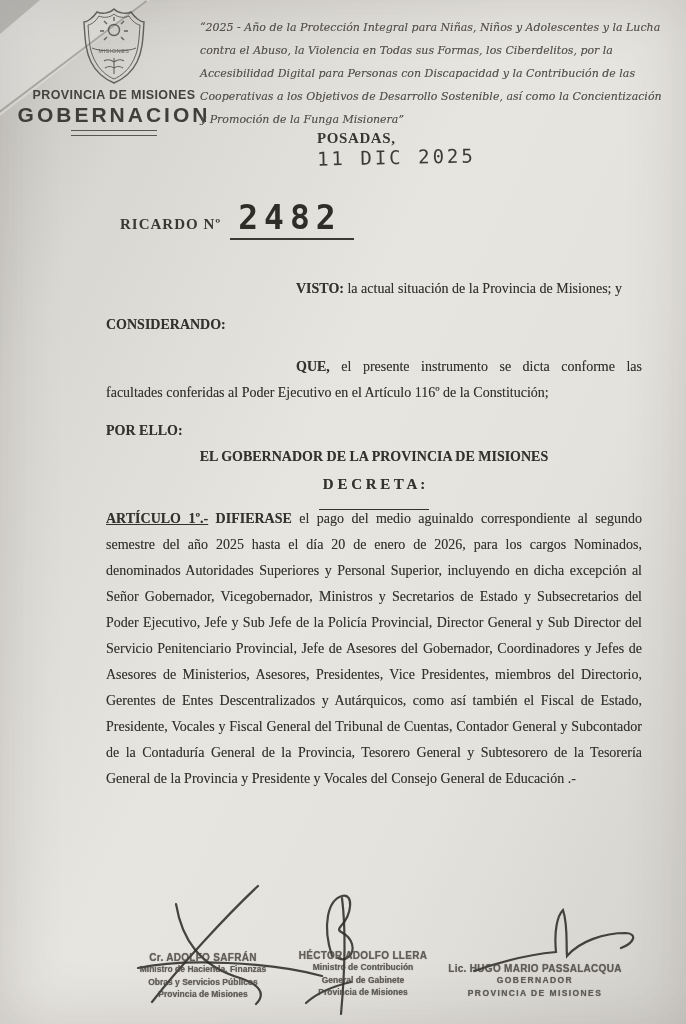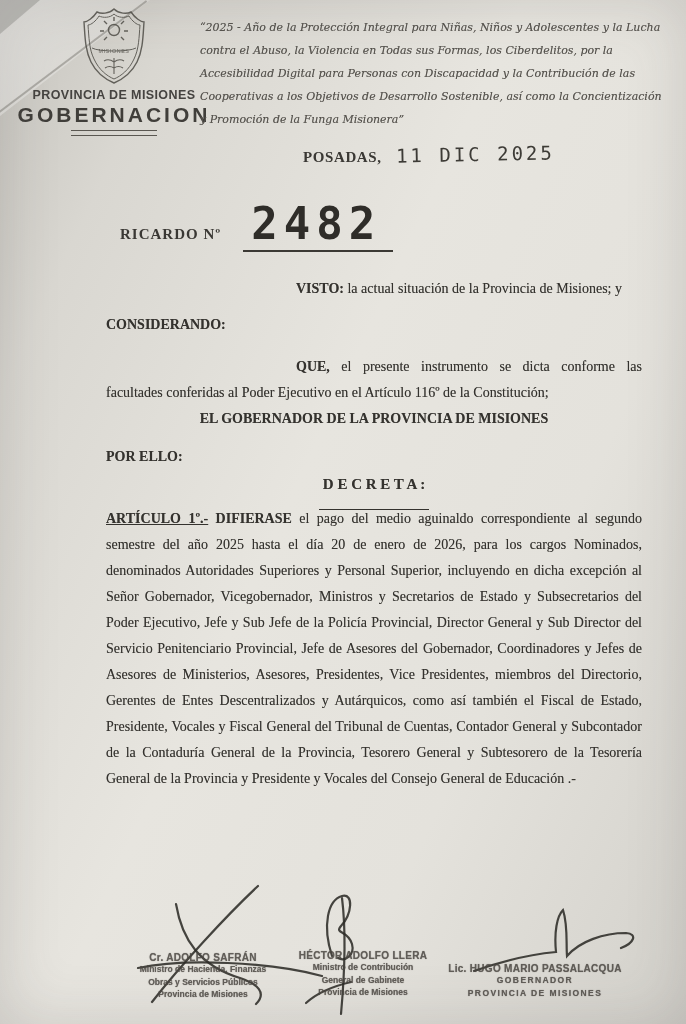--- a/index.html
+++ b/index.html
@@ -34,29 +34,29 @@
   .double-rule { width:86px; height:4px; border-top:1.5px solid #5a5751; border-bottom:1.5px solid #5a5751; margin:3px auto 0; }
 
   .year-quote {
     position:absolute; top:16px; left:200px; width:468px;
     font-family:"DejaVu Serif", serif; font-style:italic;
     font-size:11px; line-height:23px; text-align:left; color:#56534e;
     text-shadow: 0 0 .6px rgba(86,83,78,.55);
   }
 
   
-  .dateline { position:absolute; top:144px; left:303px; display:flex; align-items:baseline; }
+  .dateline { position:absolute; top:130px; left:303px; display:flex; align-items:baseline;flex-direction:column; }
   .city  { font-weight:bold; font-size:15px; letter-spacing:.6px; color:#3a3834; }
   .stamp { font-family:"DejaVu Sans Mono", monospace; font-size:19px; letter-spacing:3px;
            color:#3d3b36; margin-left:14px; transform:rotate(-1.2deg) translateY(-1px); }
 
   .decree-line { position:absolute; top:198px; left:120px; display:flex; align-items:baseline; }
   .decree-label { font-weight:bold; font-size:15px; letter-spacing:1px; color:#3a3834; }
-  .decree-number { font-family:"DejaVu Sans Mono", monospace; font-weight:bold; font-size:44px;
-    letter-spacing:6px; color:#2f2d29; margin-left:22px; padding:0 12px 1px 8px;
+  .decree-number { font-family:"DejaVu Sans Mono", monospace; font-weight:bold; font-size:33px;
+    letter-spacing:6px; color:#2f2d29; margin-left:9px; padding:0 12px 1px 8px;
     border-bottom:2.5px solid #3b3934; }
 
   
   .doc-body { position:absolute; top:276px; left:106px; width:536px; }
   .p { margin:0; font-size:14px; line-height:26px; text-align:justify; color:#34322e;
        text-shadow: 0 0 .5px rgba(52,50,46,.45); }
   .indent { text-indent:190px; }
   .heading { font-weight:bold; text-align:left; margin-top:10px; }
   .mt { margin-top:16px; }
   .por-ello { margin-top:12px; }
@@ -119,23 +119,23 @@
   </div>
 
   <main class="doc-body">
     <p class="p indent"><b>VISTO:</b> <span>la actual situación de la Provincia de Misiones; y</span></p>
 
     <p class="p heading">CONSIDERANDO:</p>
 
 
     <p class="p indent mt"><b>QUE,</b> <span>el presente instrumento se dicta conforme las facultades conferidas al Poder Ejecutivo en el Artículo 116º de la Constitución;</span></p>
 
+    <p class="p heading por-ello">POR ELLO:</p>
+
     <p class="p centered">EL GOBERNADOR DE LA PROVINCIA DE MISIONES</p>
-
-    <p class="p heading por-ello">POR ELLO:</p>
 
     <p class="p centered decreta-line"><span class="u">D E C R E T A :</span></p>
 
     <p class="p article"><b class="art-label">ARTÍCULO 1º.-</b> <b>DIFIERASE</b> <span>el pago del medio aguinaldo correspondiente al segundo semestre del año 2025 hasta el día 20 de enero de 2026, para los cargos Nominados, denominados Autoridades Superiores y Personal Superior, incluyendo en dicha excepción al Señor Gobernador, Vicegobernador, Ministros y Secretarios de Estado y Subsecretarios del Poder Ejecutivo, Jefe y Sub Jefe de la Policía Provincial, Director General y Sub Director del Servicio Penitenciario Provincial, Jefe de Asesores del Gobernador, Coordinadores y Jefes de Asesores de Ministerios, Asesores, Presidentes, Vice Presidentes, miembros del Directorio, Gerentes de Entes Descentralizados y Autárquicos, como así también el Fiscal de Estado, Presidente, Vocales y Fiscal General del Tribunal de Cuentas, Contador General y Subcontador de la Contaduría General de la Provincia, Tesorero General y Subtesorero de la Tesorería General de la Provincia y Presidente y Vocales del Consejo General de Educación .-</span></p>
   </main>
 
   <svg class="sig-strokes" width="686" height="154" viewBox="0 0 686 154">
     <path d="M152,132 C180,96 226,46 258,16"></path>
     <path d="M176,34 C182,70 200,96 240,108 C258,114 267,123 256,134"></path>
     <path d="M138,98 C184,88 270,92 322,106"></path>

